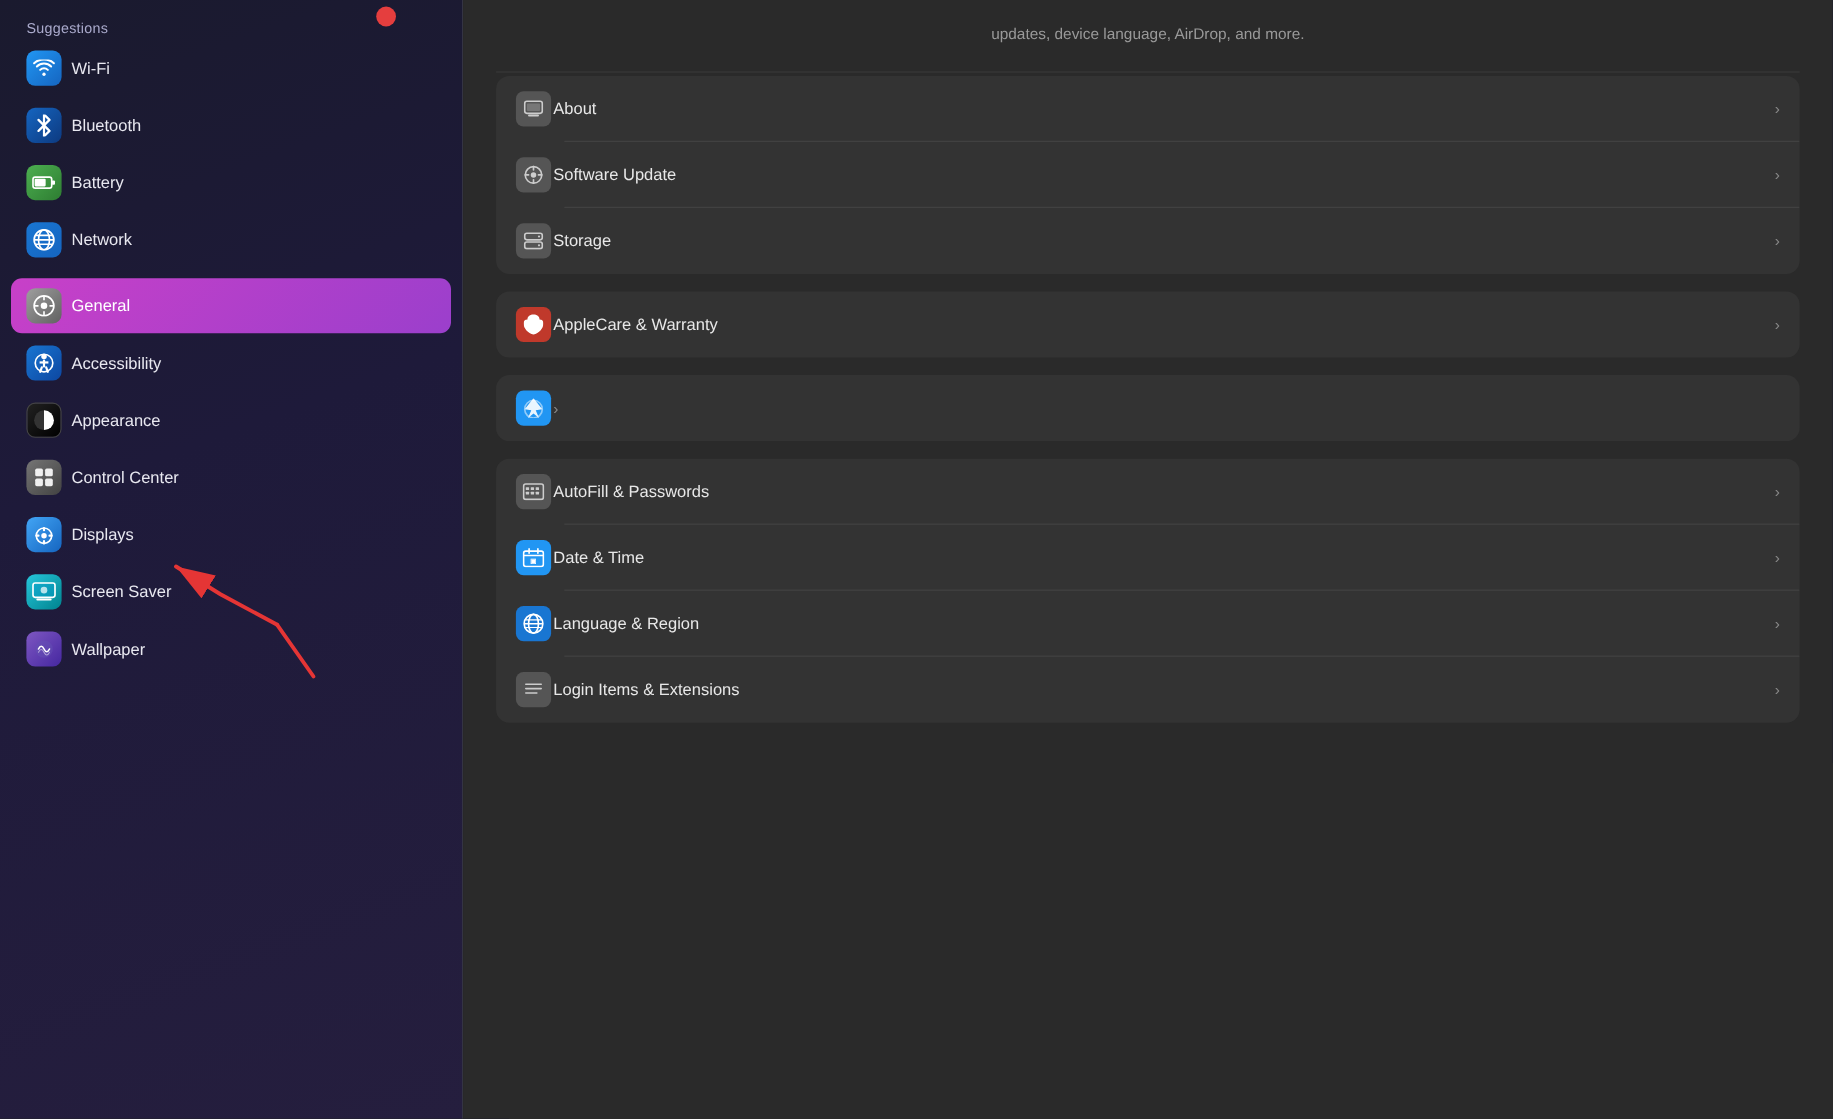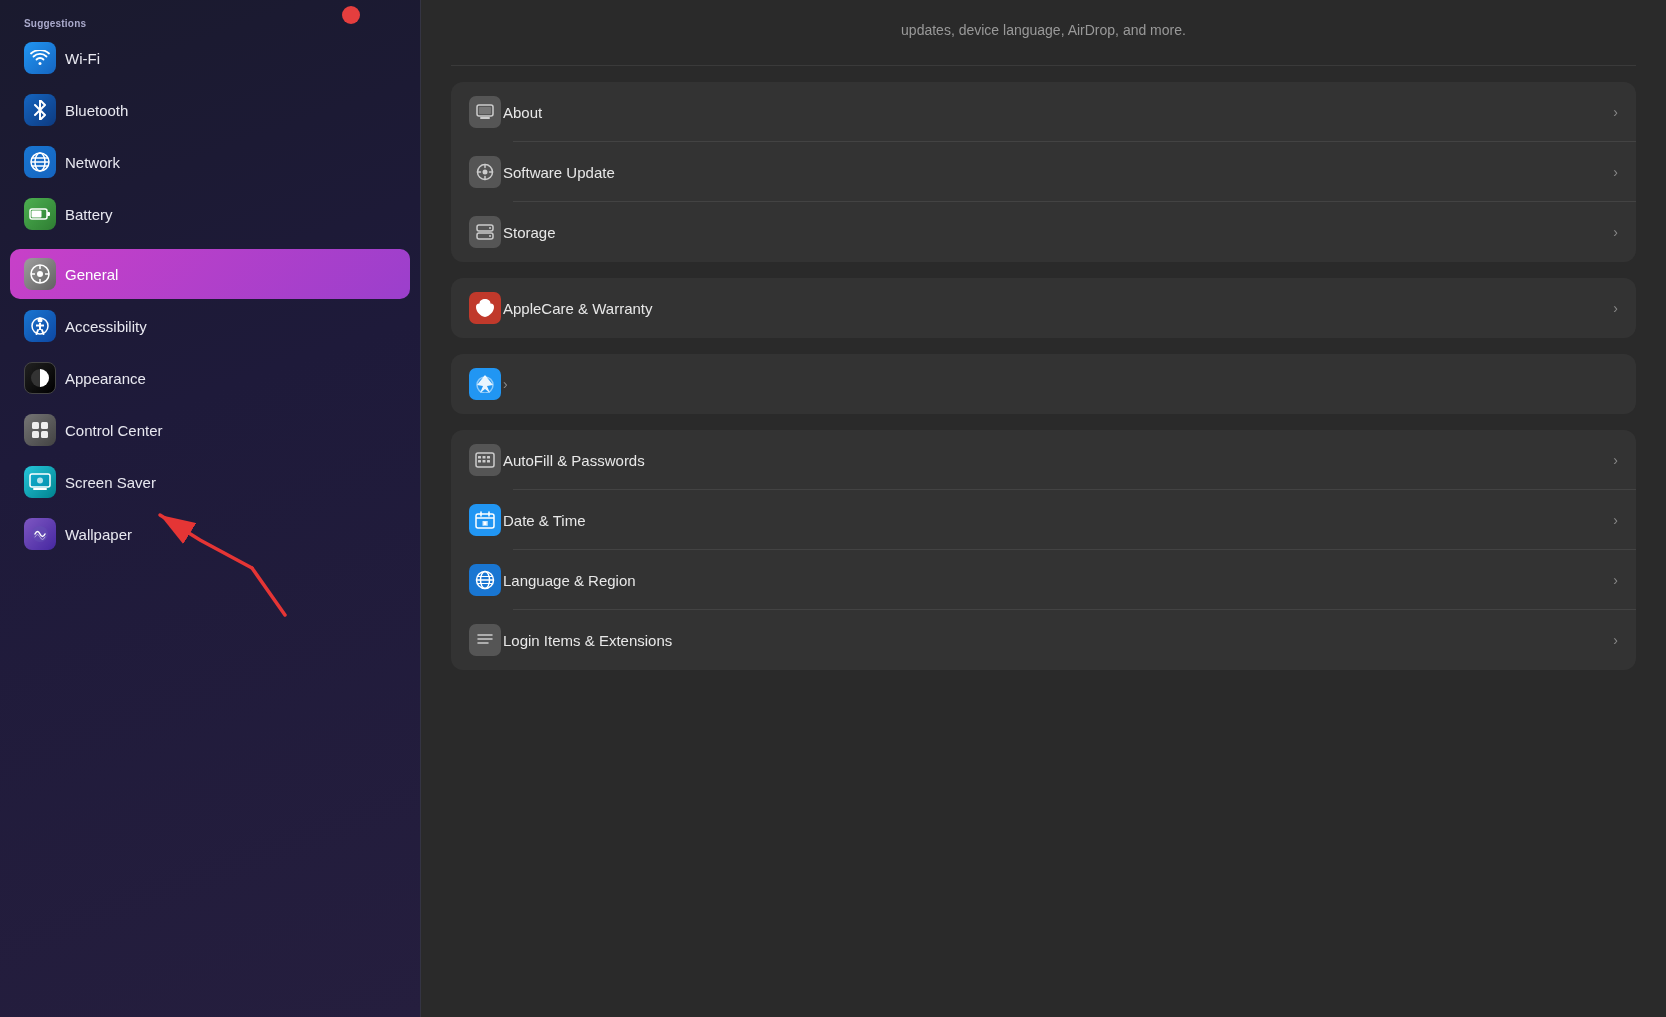--- a/index.html
+++ b/index.html
@@ -37,22 +37,22 @@
     .sidebar-scroll::-webkit-scrollbar-track {
       background: transparent;
     }
     .sidebar-scroll::-webkit-scrollbar-thumb {
       background: rgba(255,255,255,0.2);
       border-radius: 3px;
     }
 
     .section-header {
       color: #aaaacc;
-      font-size: 10px;
-      font-weight: 700;
+      font-size: 13px;
+      font-weight: 400;
       padding: 8px 14px 4px 14px;
       letter-spacing: 0.02em;
     }
 
     .sidebar-item {
       display: flex;
       align-items: center;
       padding: 9px 14px;
       border-radius: 10px;
       cursor: pointer;
@@ -128,21 +128,21 @@
       border-radius: 4px;
     }
 
     .top-description {
       padding: 20px 0 24px 0;
       color: #999;
       font-size: 14px;
       line-height: 1.5;
       text-align: center;
       border-bottom: 1px solid rgba(255,255,255,0.08);
-      margin-bottom: 16px;
+      margin-bottom: 3px;
     }
 
     .settings-card {
       background: #333333;
       border-radius: 12px;
       margin-bottom: 16px;
       overflow: hidden;
     }
 
     .settings-row {
@@ -231,41 +231,41 @@
     <div class="sidebar-item">
       <div class="icon-box icon-bluetooth">
         <svg width="14" height="20" viewBox="0 0 14 20" fill="none">
           <path d="M2 5l10 10-5 5V0l5 5L2 15" stroke="white" stroke-width="2" stroke-linecap="round" stroke-linejoin="round" fill="none"></path>
         </svg>
       </div>
       <span class="sidebar-item-label">Bluetooth</span>
     </div>
 
     <div class="sidebar-item">
+      <div class="icon-box icon-battery">
+        <svg width="22" height="14" viewBox="0 0 22 14" fill="none">
+          <rect x="1" y="2" width="17" height="10" rx="2" stroke="white" stroke-width="1.5" fill="none"></rect>
+          <rect x="2.5" y="3.5" width="10" height="7" rx="1" fill="white"></rect>
+          <rect x="18" y="5" width="3" height="4" rx="1" fill="white"></rect>
+        </svg>
+      </div>
+      <span class="sidebar-item-label">Battery</span>
+    </div>
+
+    <div class="sidebar-item">
       <div class="icon-box icon-network">
         <svg width="20" height="20" viewBox="0 0 20 20" fill="none">
           <circle cx="10" cy="10" r="9" stroke="white" stroke-width="1.5" fill="none"></circle>
           <ellipse cx="10" cy="10" rx="5" ry="9" stroke="white" stroke-width="1.5" fill="none"></ellipse>
           <line x1="1" y1="10" x2="19" y2="10" stroke="white" stroke-width="1.5"></line>
           <line x1="2" y1="6" x2="18" y2="6" stroke="white" stroke-width="1.5"></line>
           <line x1="2" y1="14" x2="18" y2="14" stroke="white" stroke-width="1.5"></line>
         </svg>
       </div>
       <span class="sidebar-item-label">Network</span>
-    </div>
-
-    <div class="sidebar-item">
-      <div class="icon-box icon-battery">
-        <svg width="22" height="14" viewBox="0 0 22 14" fill="none">
-          <rect x="1" y="2" width="17" height="10" rx="2" stroke="white" stroke-width="1.5" fill="none"></rect>
-          <rect x="2.5" y="3.5" width="10" height="7" rx="1" fill="white"></rect>
-          <rect x="18" y="5" width="3" height="4" rx="1" fill="white"></rect>
-        </svg>
-      </div>
-      <span class="sidebar-item-label">Battery</span>
     </div>
 
     <div style="height:8px;"></div>
 
     <div class="sidebar-item active">
       <div class="icon-box icon-general">
         <svg width="20" height="20" viewBox="0 0 20 20" fill="none">
           <circle cx="10" cy="10" r="9" stroke="white" stroke-width="1.5" fill="none"></circle>
           <circle cx="10" cy="10" r="3" fill="white"></circle>
           <line x1="10" y1="1" x2="10" y2="5" stroke="white" stroke-width="1.5"></line>
@@ -308,20 +308,30 @@
           <rect x="2" y="2" width="7" height="7" rx="1.5" fill="white" opacity="0.9"></rect>
           <rect x="11" y="2" width="7" height="7" rx="1.5" fill="white" opacity="0.9"></rect>
           <rect x="2" y="11" width="7" height="7" rx="1.5" fill="white" opacity="0.9"></rect>
           <rect x="11" y="11" width="7" height="7" rx="1.5" fill="white" opacity="0.9"></rect>
         </svg>
       </div>
       <span class="sidebar-item-label">Control Center</span>
     </div>
 
 
+    <div class="sidebar-item">
+      <div class="icon-box icon-displays">
+        <svg width="22" height="20" viewBox="0 0 22 20" fill="none">
+          <circle cx="11" cy="11" r="7" stroke="white" stroke-width="1.5" fill="none"></circle>
+          <path d="M11 4 L11 6 M11 16 L11 18 M4 11 L6 11 M16 11 L18 11" stroke="white" stroke-width="2" stroke-linecap="round"></path>
+          <circle cx="11" cy="11" r="2.5" fill="white"></circle>
+        </svg>
+      </div>
+      <span class="sidebar-item-label">Displays</span>
+    </div>
 
     <div class="sidebar-item">
       <div class="icon-box icon-screensaver">
         <svg width="22" height="18" viewBox="0 0 22 18" fill="none">
           <rect x="1" y="1" width="20" height="13" rx="2" fill="rgba(0,150,200,0.4)" stroke="white" stroke-width="1.5"></rect>
           <rect x="4" y="15" width="14" height="2" rx="1" fill="white"></rect>
           <circle cx="11" cy="7.5" r="3" fill="rgba(255,255,255,0.7)"></circle>
         </svg>
       </div>
       <span class="sidebar-item-label">Screen Saver</span>

